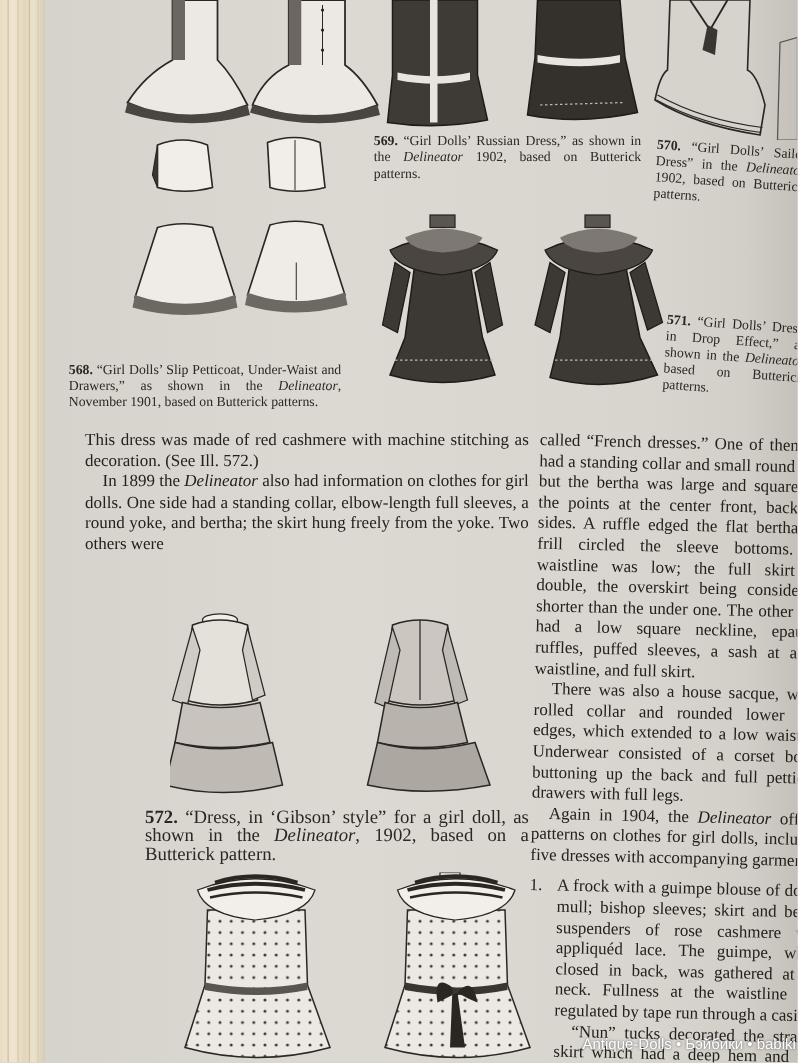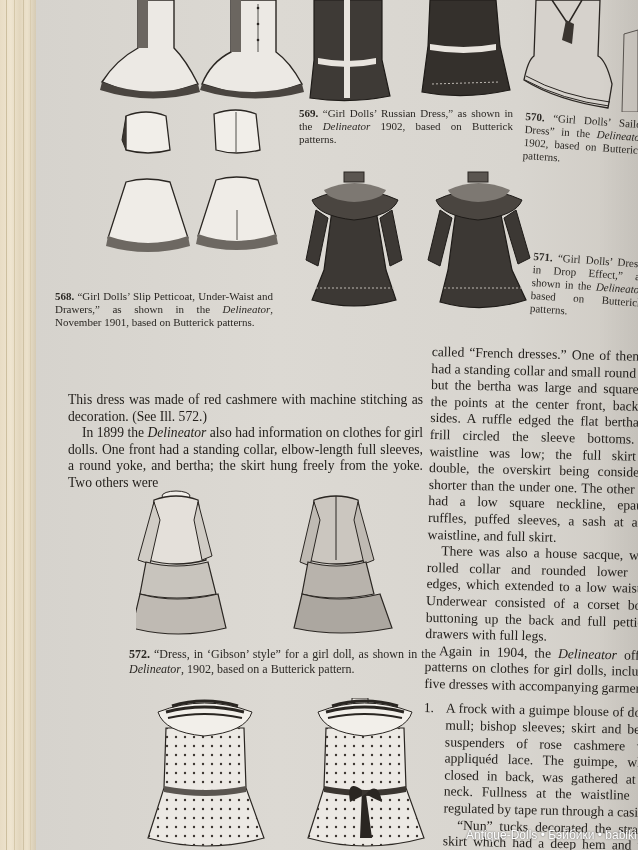--- a/index.html
+++ b/index.html
@@ -126,44 +126,44 @@
       <path d="M22 20 Q52 6 84 20 Q80 30 52 32 Q26 30 22 20 Z" fill="#7d7872"></path>
       <path d="M14 40 L2 90 L14 96 L26 48 Z" fill="#3c3834" stroke="#1e1b18"></path>
       <path d="M90 40 L104 88 L92 94 L78 48 Z" fill="#3c3834" stroke="#1e1b18"></path>
       <line x1="18" y1="118" x2="96" y2="118" stroke="#bdb8b2" stroke-dasharray="2 2"></line>
     </g>
   </svg>
   <div class="caption caption-tilt" style="left:498px;top:250px;width:112px;">
     <b>571.</b> <span>“Girl Dolls’ Dress, in Drop Effect,”</span><span> as shown in the </span><i>Delineator</i><span> based on Butterick patterns.</span>
   </div>
 
-  <div class="body-col" style="left:32px;top:344px;width:355px;margin-top:48px;">
+  <div class="body-col" style="left:32px;top:344px;width:355px;">
     <p>This dress was made of red cashmere with machine stitching as decoration. (See Ill. 572.)</p>
-    <p class="indent"><span>In 1899 the </span><i>Delineator</i><span> also had information on clothes for girl dolls. One front had a standing collar, elbow-length full sleeves, a round yoke, and bertha; the skirt hung freely from the yoke. Two others were</span></p>
+    <p class="indent"><span>In 1899 the </span><i>Delineator</i><span> also had information on clothes for girl dolls. One side had a standing collar, elbow-length full sleeves, a round yoke, and bertha; the skirt hung freely from the yoke. Two others were</span></p>
   </div>
 
   <svg class="fig" style="left:100px;top:490px;" width="260" height="150" viewBox="0 0 260 150">
     <g>
       <ellipse cx="40" cy="6" rx="14" ry="5" fill="#f1eee9" stroke="#2a2622"></ellipse>
       <path d="M18 10 Q40 2 62 10 L70 70 Q40 78 12 70 Z" fill="#e4e0da" stroke="#2a2622" stroke-width="1.3"></path>
       <path d="M18 12 L2 70 L14 74 L24 30 Z" fill="#d0ccc5" stroke="#2a2622"></path>
       <path d="M62 12 L76 66 L66 70 L58 30 Z" fill="#d0ccc5" stroke="#2a2622"></path>
       <path d="M10 72 Q40 80 72 72 L80 104 Q40 112 4 104 Z" fill="#c8c4bd" stroke="#2a2622" stroke-width="1.2"></path>
       <path d="M4 104 Q40 114 82 104 L90 138 Q42 150 -4 138 Z" fill="#bfbab3" stroke="#2a2622" stroke-width="1.2"></path>
     </g>
     <g transform="translate(160,0)">
       <path d="M18 10 Q40 2 62 10 L70 70 Q40 78 12 70 Z" fill="#cbc6bf" stroke="#2a2622" stroke-width="1.3"></path>
       <line x1="40" y1="6" x2="40" y2="70" stroke="#2a2622"></line>
       <path d="M18 12 L4 72 L14 76 L24 30 Z" fill="#bfbab3" stroke="#2a2622"></path>
       <path d="M62 12 L78 70 L68 74 L58 30 Z" fill="#bfbab3" stroke="#2a2622"></path>
       <path d="M12 72 Q40 80 70 72 L78 104 Q40 112 6 104 Z" fill="#b8b3ac" stroke="#2a2622" stroke-width="1.2"></path>
       <path d="M6 104 Q42 114 84 104 L96 138 Q44 148 -2 138 Z" fill="#aca7a0" stroke="#2a2622" stroke-width="1.2"></path>
     </g>
   </svg>
-  <div class="caption" style="left:93px;top:647px;width:307px;font-size:12px;line-height:15px;">
+  <div class="caption" style="left:80px;top:647px;width:307px;font-size:15px;line-height:15px;">
     <b>572.</b> <span>“Dress, in ‘Gibson’ style”</span><span> for a girl doll, as shown in the </span><i>Delineator</i><span>, 1902, based on a Butterick pattern.</span>
   </div>
 
   <svg class="fig" style="left:110px;top:698px;" width="280" height="152" viewBox="0 0 280 152">
     <defs>
       <pattern id="dots" width="9" height="9" patternUnits="userSpaceOnUse">
         <circle cx="3" cy="3" r="1.2" fill="#3a3530"></circle>
       </pattern>
     </defs>
     <g>

